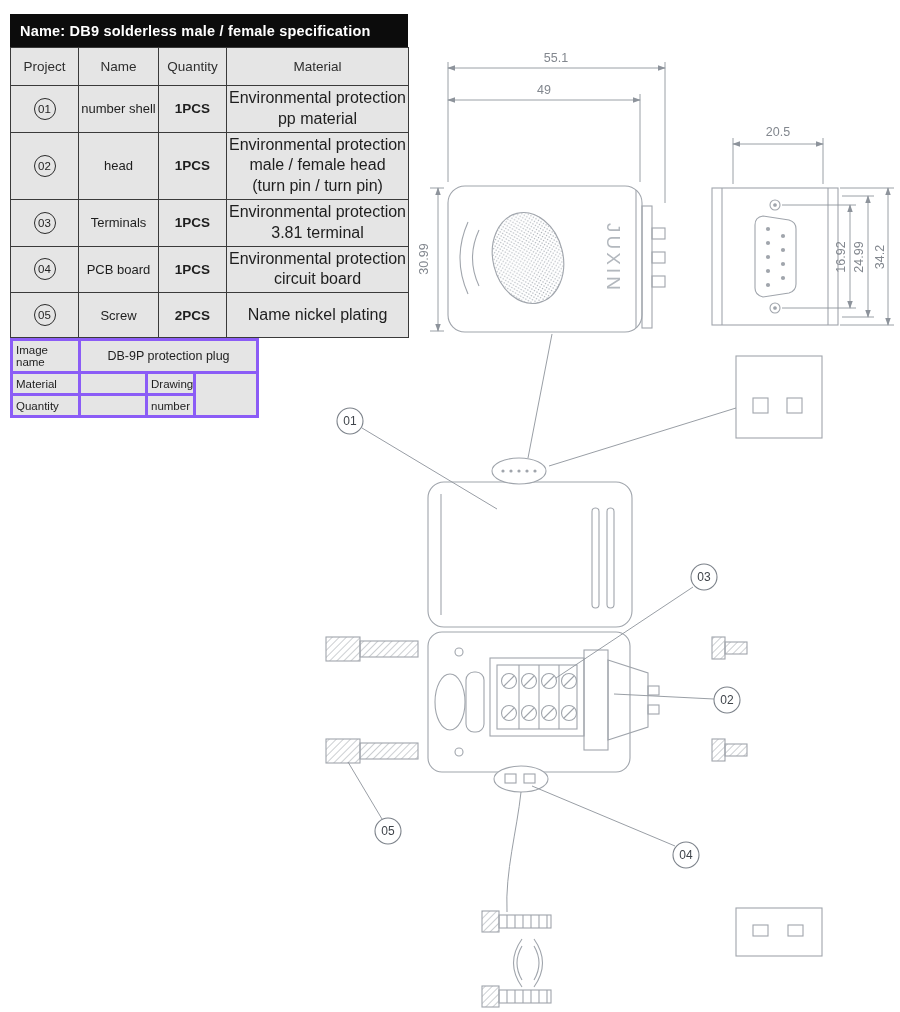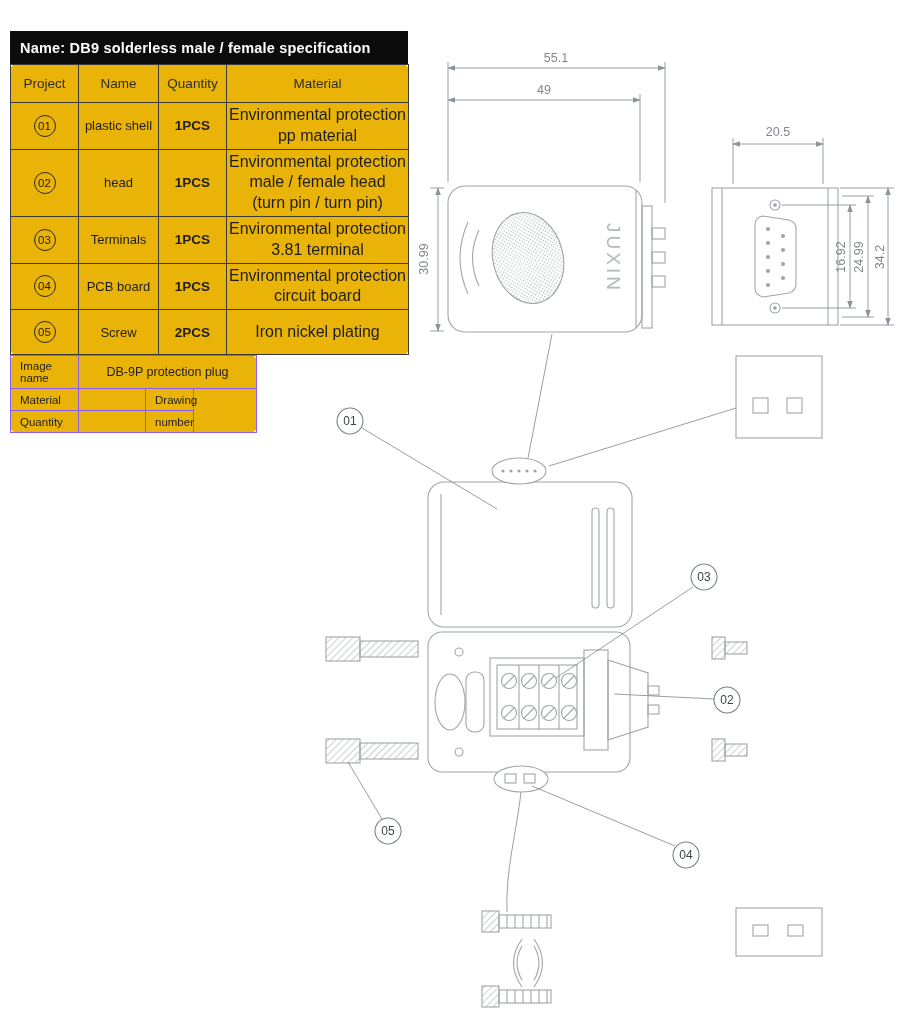--- a/index.html
+++ b/index.html
@@ -1,31 +1,31 @@
 <!DOCTYPE html>
 <html><head>
 <meta charset="utf-8">
 <style>
   * { margin:0; padding:0; box-sizing:border-box; }
   html,body { background:#ffffff; }
   body { width:900px; height:1012px; font-family:"Liberation Sans",sans-serif; position:relative; overflow:hidden; }
   .canvas { position:relative; width:900px; height:1012px; background:#fff; }
   .drawing-svg { position:absolute; left:0; top:0; width:900px; height:1012px; }
-  .spec-block { position:absolute; left:10px; top:31px; width:398px; z-index:2; }
+  .spec-block { position:absolute; left:10px; top:14px; width:398px; z-index:2; }
   .title-bar { background:#0c0c0c; color:#ffffff; font-weight:bold; font-size:14.5px; padding:9px 10px 8px 10px; letter-spacing:.2px; }
-  table { border-collapse:collapse; background:#eab308;border-radius:7px; }
+  table { border-collapse:collapse; background:#e5e5e5; }
   .spec-table { width:398px; table-layout:fixed; }
   .spec-table th, .spec-table td { border:1px solid #3a3a3a; text-align:center; vertical-align:middle; color:#1e1e1e; }
   .spec-table th { font-weight:normal; font-size:13.5px; height:38px; color:#2e2e2e; }
   .spec-table td { font-size:13px; height:45px; padding:2px; }
   .spec-table td.material { font-size:16px; white-space:pre-line; line-height:1.3; }
   .spec-table td.qty { font-weight:bold; font-size:13.5px; }
   .circle-num { display:inline-flex; align-items:center; justify-content:center; width:22px; height:22px; border:1.3px solid #2b2b2b; border-radius:50%; font-size:11.5px; color:#1e1e1e; }
   .info-table { width:246px; table-layout:fixed; }
-  .info-table td { border:1px solid #8b5cf6; font-size:11.5px; color:#1e1e1e; vertical-align:middle; padding:1px 9px; }
+  .info-table td { border:3px solid #8b5cf6; font-size:11.5px; color:#1e1e1e; vertical-align:middle; padding:1px 3px; }
   .info-table td.lbl { text-align:left; }
   .info-table td.val { text-align:center; font-size:12.5px; }
   .info-table tr.r1 td { height:33px; }
   .info-table tr.r2 td, .info-table tr.r3 td { height:22px; }
   svg text { font-family:"Liberation Sans",sans-serif; fill:#82878e; font-size:12.5px; }
   svg text.callout-label { fill:#3f444a; font-size:12px; }
   svg text.brand { fill:#b3b8be; font-size:19px; letter-spacing:3px; }
 </style>
 </head>
 <body>
@@ -275,21 +275,21 @@
         <tr>
           <th>Project</th>
           <th>Name</th>
           <th>Quantity</th>
           <th>Material</th>
         </tr>
       </thead>
       <tbody>
         <tr>
           <td><span class="circle-num">01</span></td>
-          <td>plastic shell</td>
+          <td>number shell</td>
           <td class="qty">1PCS</td>
           <td class="material">Environmental protection
 pp material</td>
         </tr>
         <tr>
           <td><span class="circle-num">02</span></td>
           <td>head</td>
           <td class="qty">1PCS</td>
           <td class="material">Environmental protection
 male / female head
@@ -306,21 +306,21 @@
           <td><span class="circle-num">04</span></td>
           <td>PCB board</td>
           <td class="qty">1PCS</td>
           <td class="material">Environmental protection
 circuit board</td>
         </tr>
         <tr>
           <td><span class="circle-num">05</span></td>
           <td>Screw</td>
           <td class="qty">2PCS</td>
-          <td class="material">Iron nickel plating</td>
+          <td class="material">Name nickel plating</td>
         </tr>
       </tbody>
     </table>
 
     <table class="info-table">
       <colgroup>
           <col style="width:68px">
           <col style="width:67px">
           <col style="width:48px">
           <col style="width:63px">

